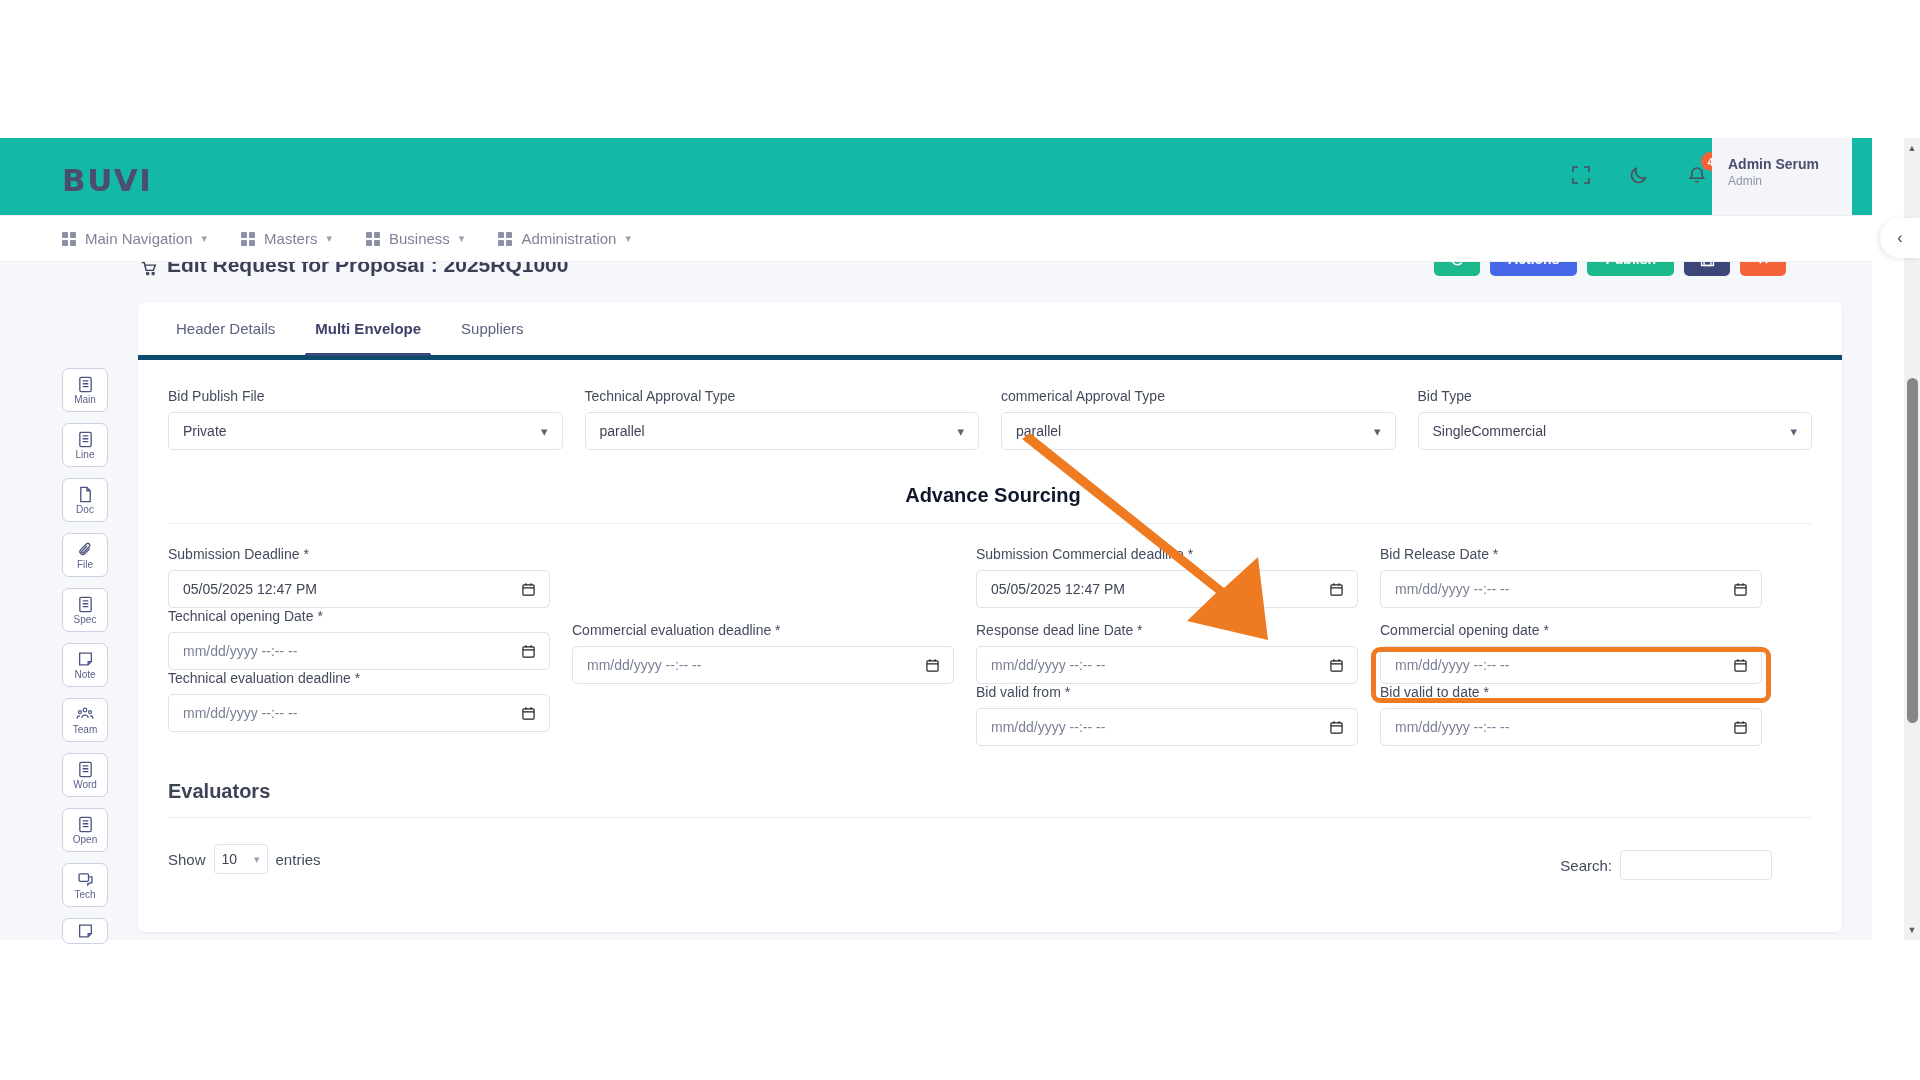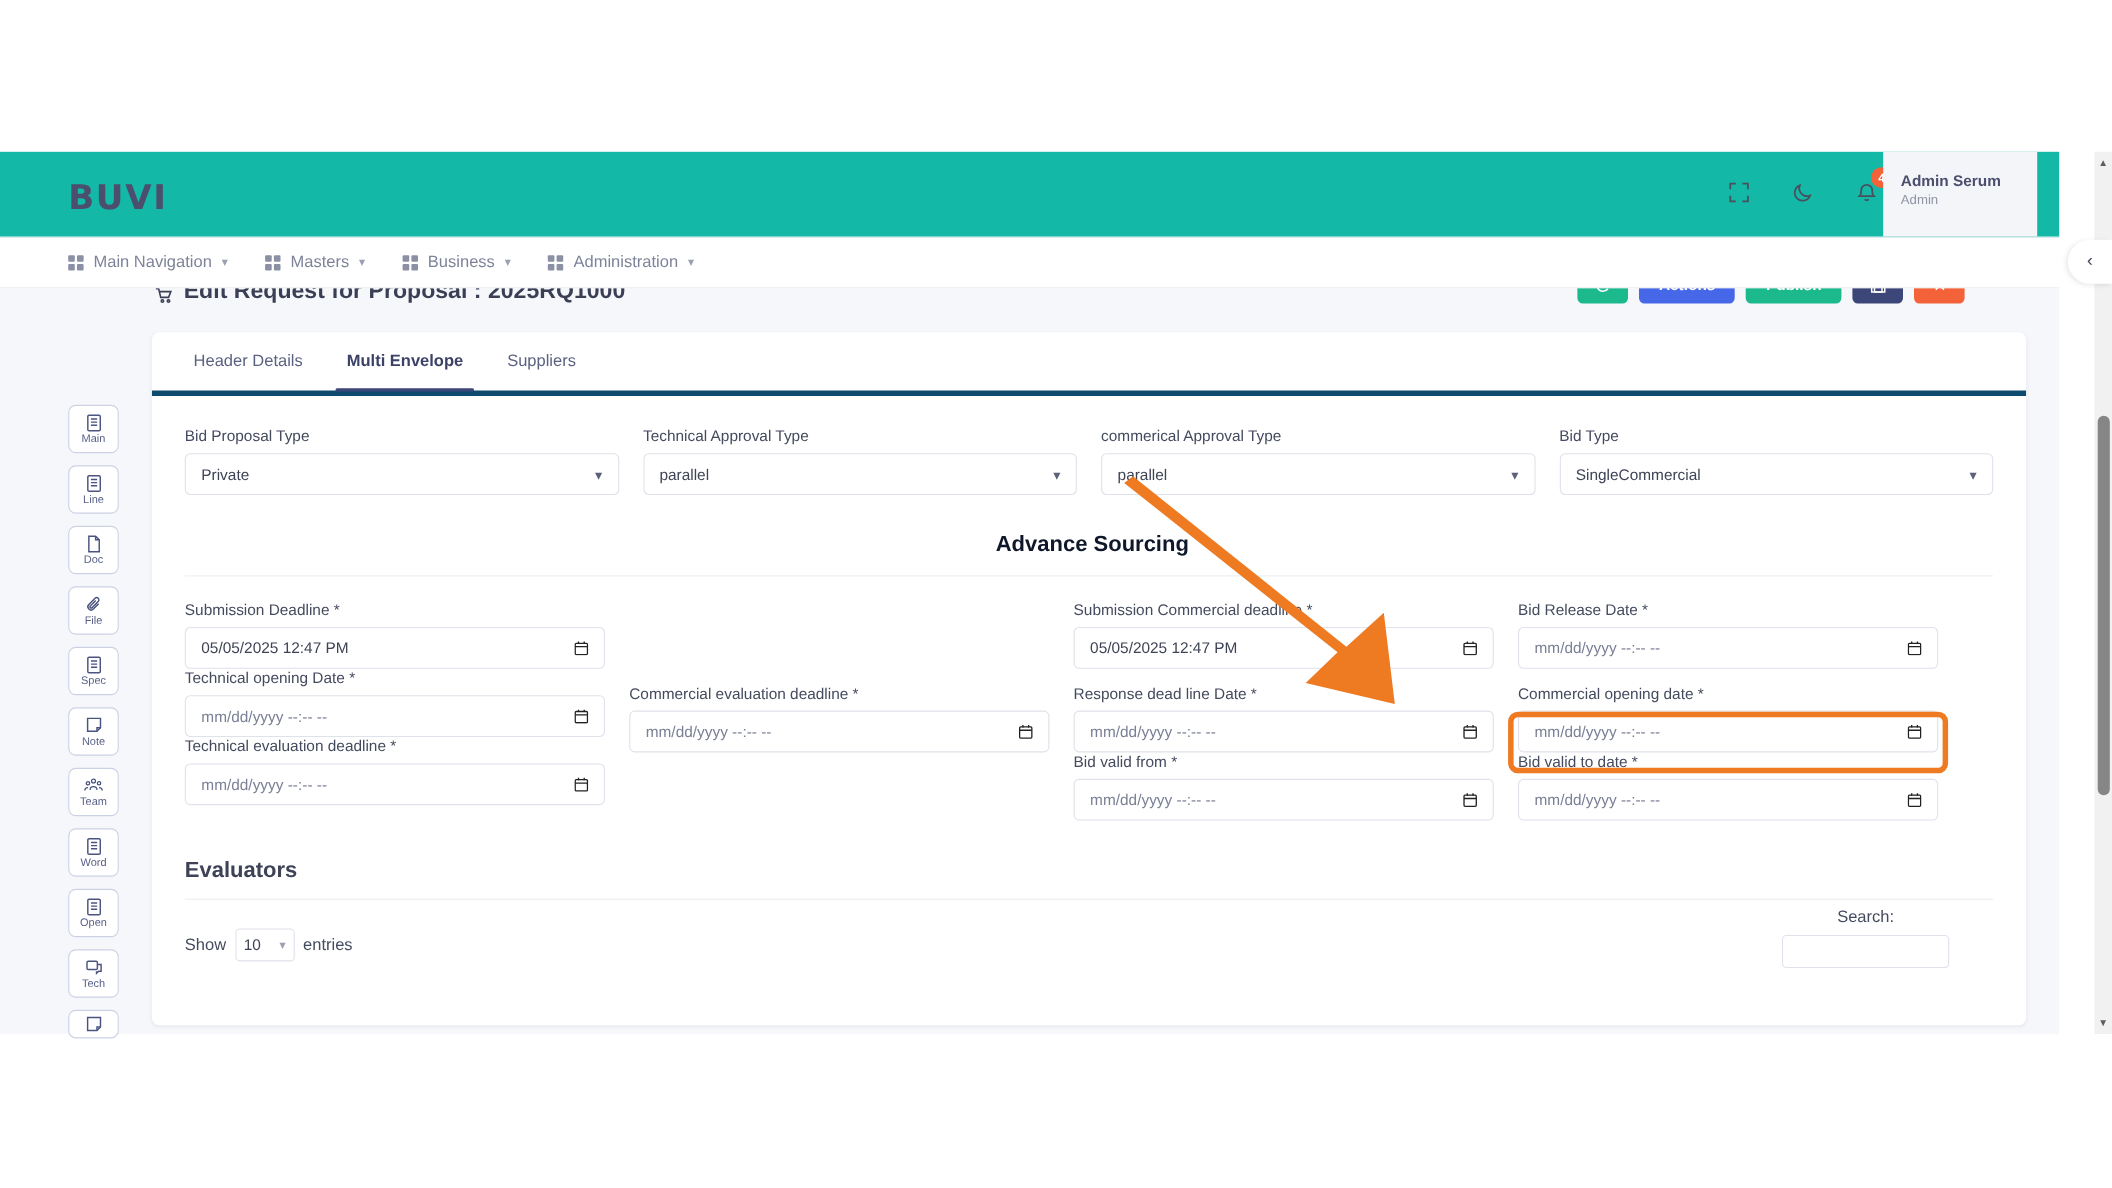--- a/index.html
+++ b/index.html
@@ -240,21 +240,21 @@
   }
   .mini-sel {
     width: 54px; height: 30px;
     border: 1px solid #dfe2ea; border-radius: 4px;
     display: flex; align-items: center; justify-content: space-between;
     padding: 0 7px; font-size: 14px; color: #3f4455;
   }
   .search-line {
     position: absolute; right: 40px; bottom: -6px;
     display: flex; align-items: center; gap: 8px;
-    font-size: 15px; color: #454b5e; flex-direction: column;
+    font-size: 15px; color: #454b5e;
   }
   .search-inp {
     width: 152px; height: 30px;
     border: 1px solid #dfe2ea; border-radius: 4px; background: #fff;
   }
 
   
   .collapse-pill {
     position: absolute;
     right: 0px; top: 218px;
@@ -404,21 +404,21 @@
       <div class="tabs">
         <div class="tab">Header Details</div>
         <div class="tab active">Multi Envelope</div>
         <div class="tab">Suppliers</div>
       </div>
 
       <div class="form-area">
 
         <div class="grid4">
           <div class="field">
-            <label class="flabel">Bid Proposal Type</label>
+            <label class="flabel">Bid Publish File</label>
             <div class="ctrl">
               <span class="val">Private</span>
               <span class="sel-chev">▾</span>
             </div>
           </div>
           <div class="field">
             <label class="flabel">Technical Approval Type</label>
             <div class="ctrl">
               <span class="val">parallel</span>
               <span class="sel-chev">▾</span>

